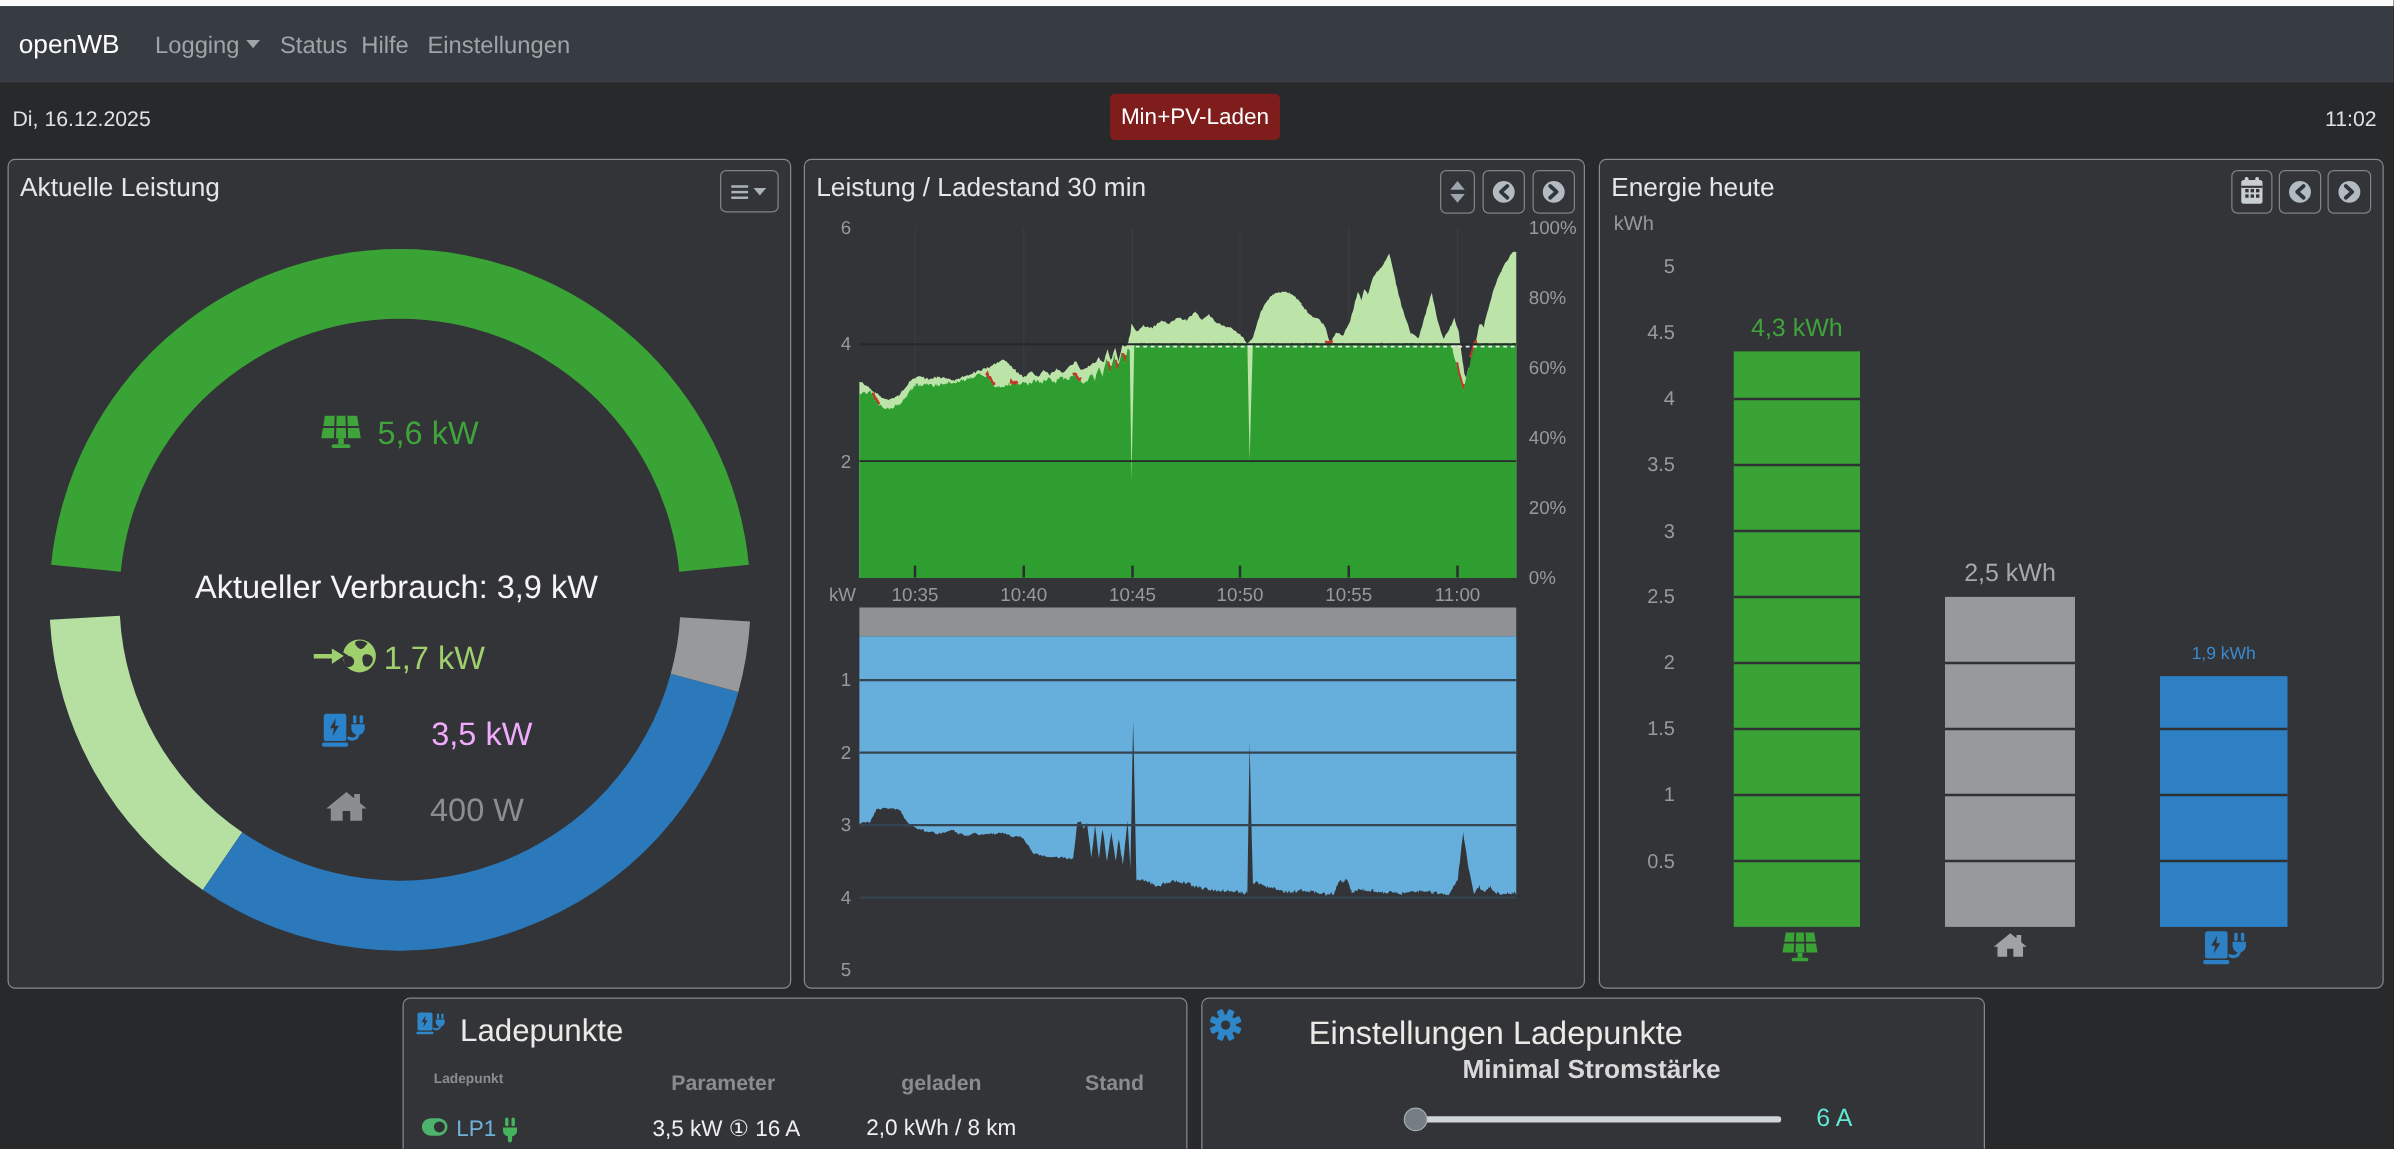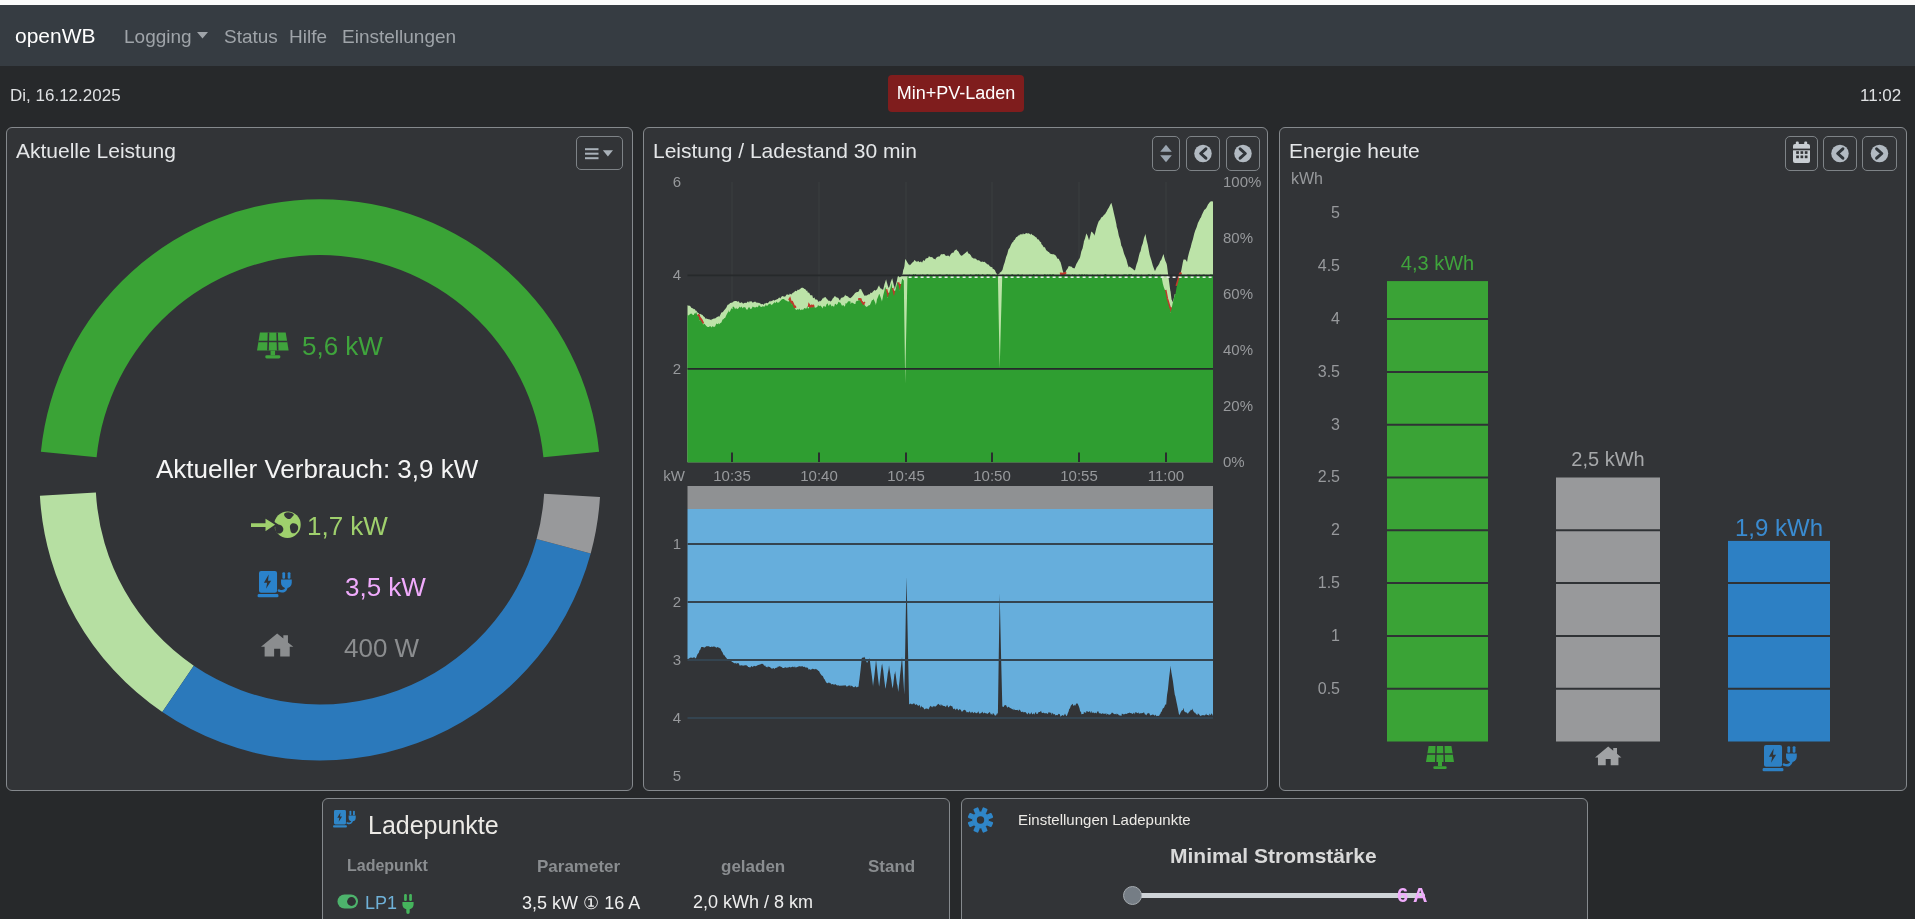--- a/index.html
+++ b/index.html
@@ -224,35 +224,35 @@
 </svg>
 
 <div class="abs" style="left:302px;top:331px;font-size:26px;color:#3fa43c;">5,6 kW</div>
 <div class="abs" style="left:156px;top:454px;font-size:26px;color:#f5f5f5;">Aktueller Verbrauch: 3,9 kW</div>
 <div class="abs" style="left:307px;top:511px;font-size:26px;color:#9fd06d;">1,7 kW</div>
 <div class="abs" style="left:298px;top:572px;font-size:26px;color:#f0abfc;margin-left:47px;">3,5 kW</div>
 <div class="abs" style="left:300px;top:633px;font-size:26px;color:#8b8d8f;margin-left:44px;">400 W</div>
 
 <div class="abs" style="left:1387px;top:252px;width:101px;text-align:center;font-size:20px;color:#3fa43c;">4,3 kWh</div>
 <div class="abs" style="left:1556px;top:448px;width:104px;text-align:center;font-size:20px;color:#a6a8aa;">2,5 kWh</div>
-<div class="abs" style="left:1728px;top:514px;width:102px;text-align:center;font-size:24px;color:#3a8bd0;">1,9 kWh</div>
+<div class="abs" style="left:1728px;top:514px;width:102px;text-align:center;font-size:14px;color:#3a8bd0;">1,9 kWh</div>
 
 <div class="btn" style="left:576px;top:136px;width:47px;height:34px;"></div>
 <div class="btn" style="left:1152px;top:136px;width:28px;height:35px;"></div>
 <div class="btn" style="left:1186px;top:136px;width:34px;height:35px;"></div>
 <div class="btn" style="left:1226px;top:136px;width:34px;height:35px;"></div>
 <div class="btn" style="left:1785px;top:136px;width:33px;height:35px;"></div>
 <div class="btn" style="left:1823px;top:136px;width:34px;height:35px;"></div>
 <div class="btn" style="left:1862px;top:136px;width:35px;height:35px;"></div>
 
 <div class="abs" style="left:368px;top:811px;font-size:25px;color:#eceae6;">Ladepunkte</div>
-<div class="abs" style="left:1018px;top:811px;font-size:15px;color:#eceae6;">Einstellungen Ladepunkte</div>
-<div class="abs" style="left:347px;top:857px;font-size:16px;font-weight:bold;color:#8a8d90;">Ladepunkt</div>
+<div class="abs" style="left:1047px;top:811px;font-size:26px;color:#eceae6;">Einstellungen Ladepunkte</div>
+<div class="abs" style="left:347px;top:857px;font-size:11px;font-weight:bold;color:#8a8d90;">Ladepunkt</div>
 <div class="abs" style="left:537px;top:857px;font-size:17px;font-weight:bold;color:#8a8d90;">Parameter</div>
 <div class="abs" style="left:721px;top:857px;font-size:17px;font-weight:bold;color:#8a8d90;">geladen</div>
 <div class="abs" style="left:868px;top:857px;font-size:17px;font-weight:bold;color:#8a8d90;">Stand</div>
 <div class="abs" style="left:365px;top:893px;font-size:18px;color:#6fb1d8;">LP1</div>
 <div class="abs" style="left:522px;top:892px;font-size:18px;color:#efefef;">3,5 kW ① 16 A</div>
 <div class="abs" style="left:693px;top:892px;font-size:18px;color:#efefef;">2,0 kWh / 8 km</div>
 <div class="abs" style="left:1170px;top:844px;font-size:21px;font-weight:bold;color:#d9d9d9;">Minimal Stromstärke</div>
 <div class="abs" style="left:1125px;top:893px;width:300px;height:5px;background:#cfd4d8;border-radius:3px;"></div>
 <div class="abs" style="left:1123px;top:886px;width:19px;height:19px;border-radius:50%;background:#757d85;border:1px solid #a5abb0;"></div>
-<div class="abs" style="left:1397px;top:884px;font-size:20px;color:#f0abfc;font-weight:bold;">6 A</div>
+<div class="abs" style="left:1453px;top:884px;font-size:20px;color:#5eead4;">6 A</div>
 
 </body></html>

